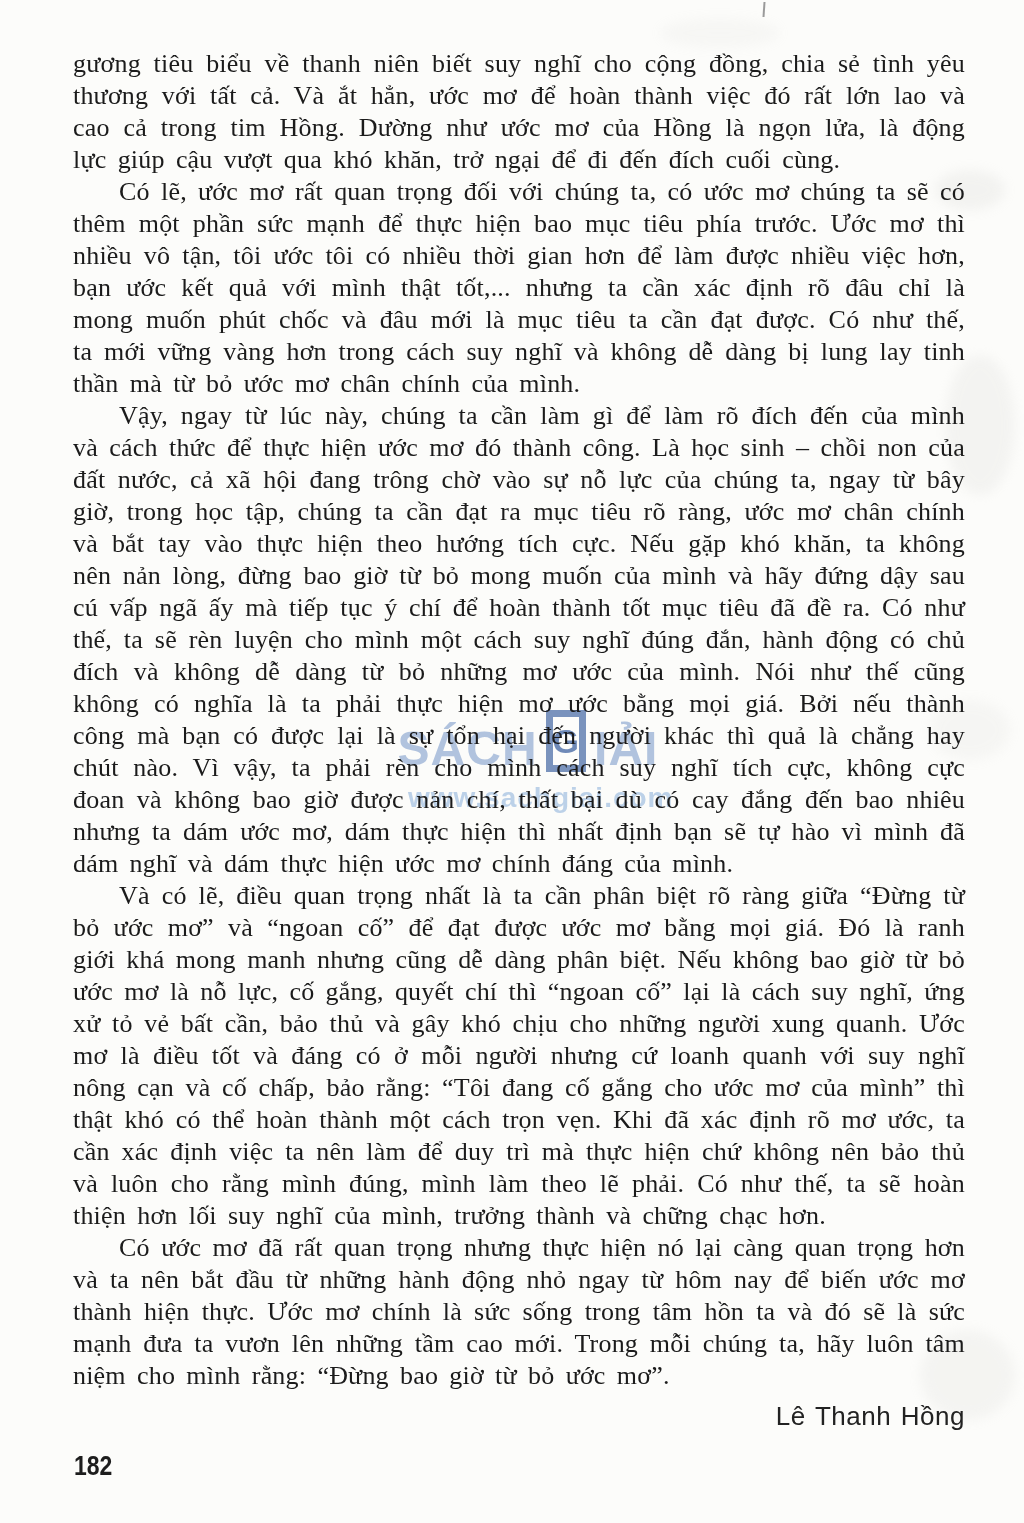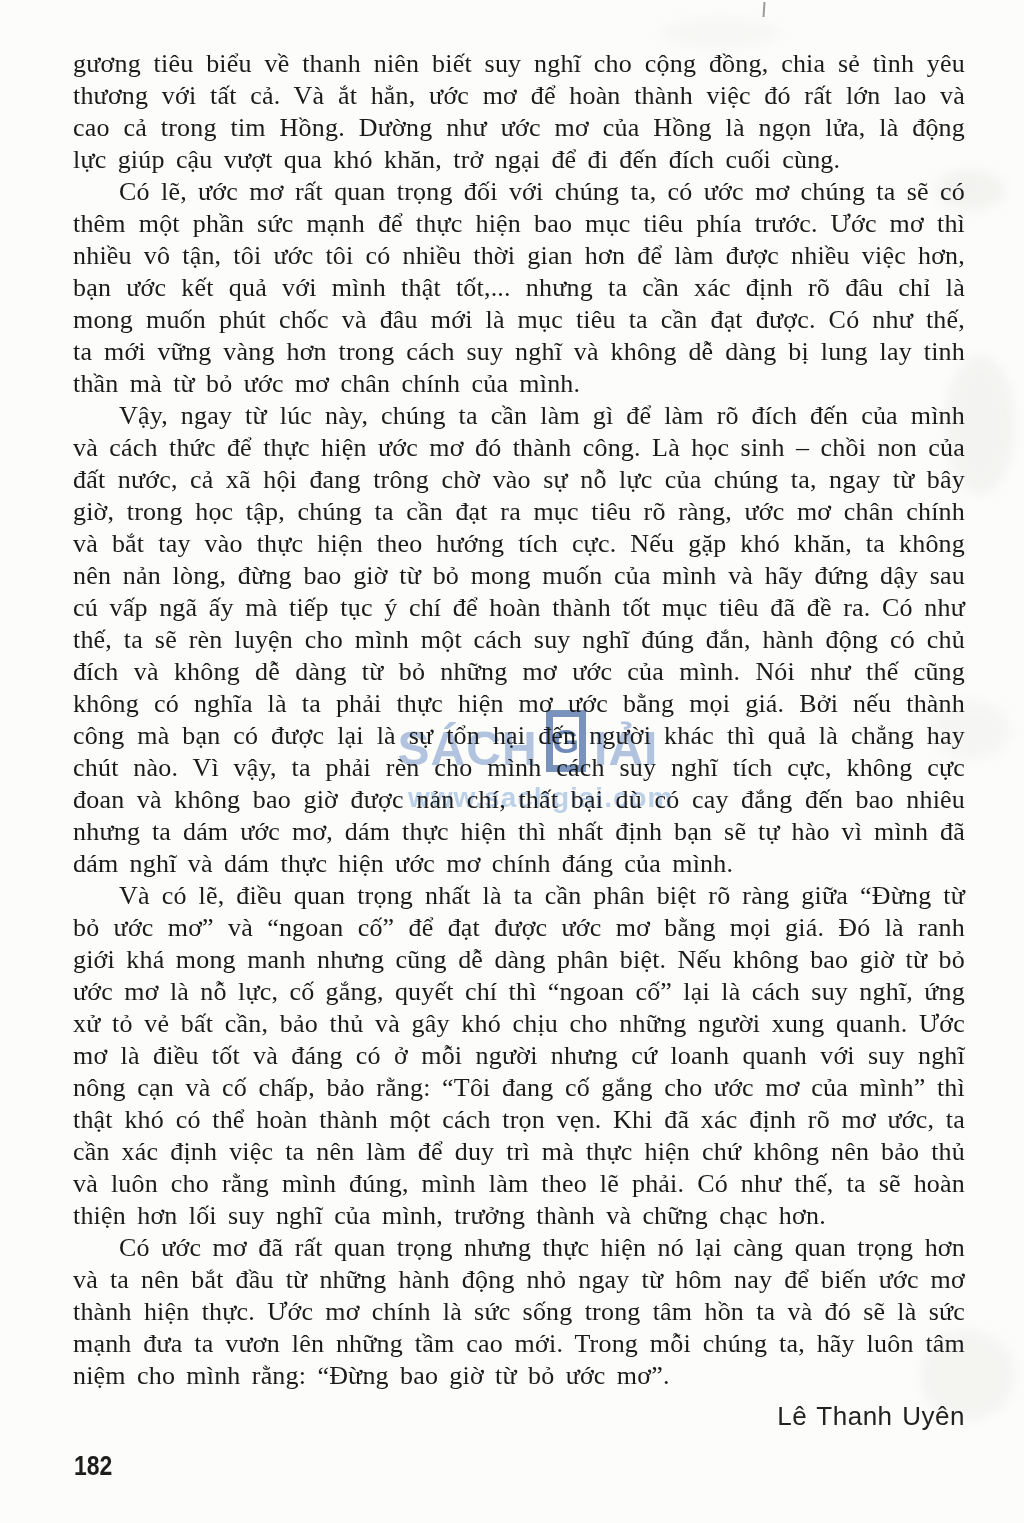--- a/index.html
+++ b/index.html
@@ -138,18 +138,18 @@
     </div>
     <div class="wm-url">www.sachgiai.com</div>
   </div>
 
   <div class="body-text">
     <p class="para no-indent">gương tiêu biểu về thanh niên biết suy nghĩ cho cộng đồng, chia sẻ tình yêu thương với tất cả. Và ắt hẳn, ước mơ để hoàn thành việc đó rất lớn lao và cao cả trong tim Hồng. Dường như ước mơ của Hồng là ngọn lửa, là động lực giúp cậu vượt qua khó khăn, trở ngại để đi đến đích cuối cùng.</p>
     <p class="para">Có lẽ, ước mơ rất quan trọng đối với chúng ta, có ước mơ chúng ta sẽ có thêm một phần sức mạnh để thực hiện bao mục tiêu phía trước. Ước mơ thì nhiều vô tận, tôi ước tôi có nhiều thời gian hơn để làm được nhiều việc hơn, bạn ước kết quả với mình thật tốt,... nhưng ta cần xác định rõ đâu chỉ là mong muốn phút chốc và đâu mới là mục tiêu ta cần đạt được. Có như thế, ta mới vững vàng hơn trong cách suy nghĩ và không dễ dàng bị lung lay tinh thần mà từ bỏ ước mơ chân chính của mình.</p>
     <p class="para">Vậy, ngay từ lúc này, chúng ta cần làm gì để làm rõ đích đến của mình và cách thức để thực hiện ước mơ đó thành công. Là học sinh – chồi non của đất nước, cả xã hội đang trông chờ vào sự nỗ lực của chúng ta, ngay từ bây giờ, trong học tập, chúng ta cần đạt ra mục tiêu rõ ràng, ước mơ chân chính và bắt tay vào thực hiện theo hướng tích cực. Nếu gặp khó khăn, ta không nên nản lòng, đừng bao giờ từ bỏ mong muốn của mình và hãy đứng dậy sau cú vấp ngã ấy mà tiếp tục ý chí để hoàn thành tốt mục tiêu đã đề ra. Có như thế, ta sẽ rèn luyện cho mình một cách suy nghĩ đúng đắn, hành động có chủ đích và không dễ dàng từ bỏ những mơ ước của mình. Nói như thế cũng không có nghĩa là ta phải thực hiện mơ ước bằng mọi giá. Bởi nếu thành công mà bạn có được lại là sự tổn hại đến người khác thì quả là chẳng hay chút nào. Vì vậy, ta phải rèn cho mình cách suy nghĩ tích cực, không cực đoan và không bao giờ được nản chí, thất bại dù có cay đắng đến bao nhiêu nhưng ta dám ước mơ, dám thực hiện thì nhất định bạn sẽ tự hào vì mình đã dám nghĩ và dám thực hiện ước mơ chính đáng của mình.</p>
     <p class="para">Và có lẽ, điều quan trọng nhất là ta cần phân biệt rõ ràng giữa “Đừng từ bỏ ước mơ” và “ngoan cố” để đạt được ước mơ bằng mọi giá. Đó là ranh giới khá mong manh nhưng cũng dễ dàng phân biệt. Nếu không bao giờ từ bỏ ước mơ là nỗ lực, cố gắng, quyết chí thì “ngoan cố” lại là cách suy nghĩ, ứng xử tỏ vẻ bất cần, bảo thủ và gây khó chịu cho những người xung quanh. Ước mơ là điều tốt và đáng có ở mỗi người nhưng cứ loanh quanh với suy nghĩ nông cạn và cố chấp, bảo rằng: “Tôi đang cố gắng cho ước mơ của mình” thì thật khó có thể hoàn thành một cách trọn vẹn. Khi đã xác định rõ mơ ước, ta cần xác định việc ta nên làm để duy trì mà thực hiện chứ không nên bảo thủ và luôn cho rằng mình đúng, mình làm theo lẽ phải. Có như thế, ta sẽ hoàn thiện hơn lối suy nghĩ của mình, trưởng thành và chững chạc hơn.</p>
     <p class="para">Có ước mơ đã rất quan trọng nhưng thực hiện nó lại càng quan trọng hơn và ta nên bắt đầu từ những hành động nhỏ ngay từ hôm nay để biến ước mơ thành hiện thực. Ước mơ chính là sức sống trong tâm hồn ta và đó sẽ là sức mạnh đưa ta vươn lên những tầm cao mới. Trong mỗi chúng ta, hãy luôn tâm niệm cho mình rằng: “Đừng bao giờ từ bỏ ước mơ”.</p>
-    <div class="author">Lê Thanh Uyên</div>
+    <div class="author">Lê Thanh Hồng</div>
   </div>
 
   <div class="page-number">182</div>
 
 </div>
 
 </body></html>

